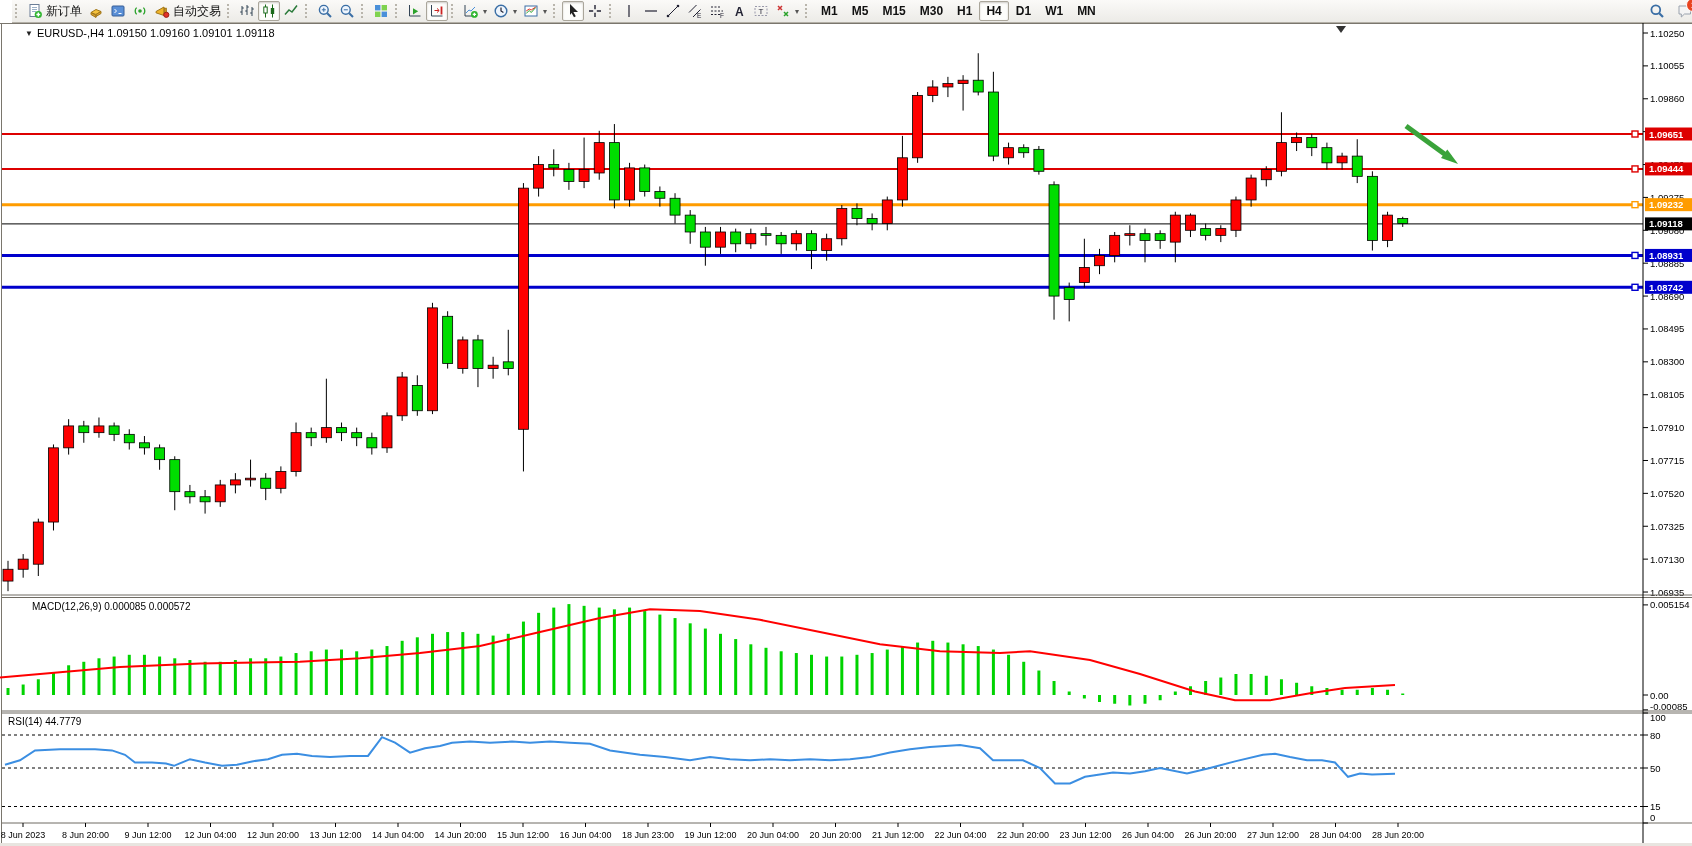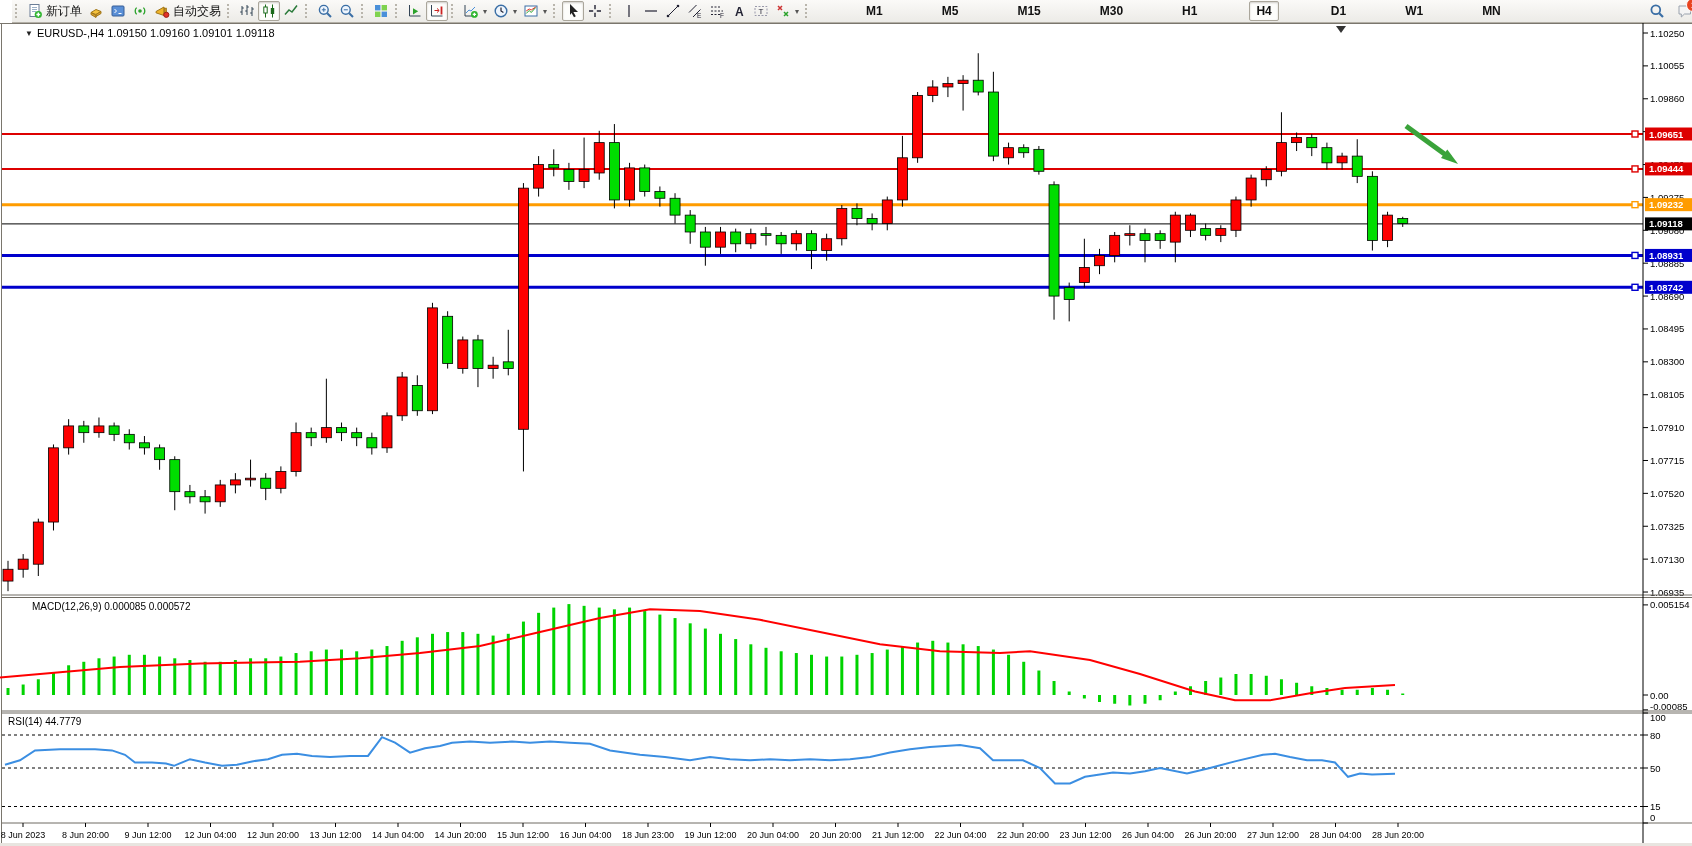--- a/index.html
+++ b/index.html
@@ -5,21 +5,21 @@
   html,body{margin:0;padding:0;background:#888;}
   .app{position:relative;width:1692px;height:846px;background:#fff;font-family:"Liberation Sans",sans-serif;overflow:hidden;}
   
   .toolbar{position:absolute;top:0;left:12px;width:1692px;height:23px;background:linear-gradient(#fbfaf8,#ecebe7);border-bottom:1px solid #b3afa6;display:flex;align-items:center;box-sizing:border-box;z-index:5;}
   .tb-group{display:flex;align-items:center;height:22px;}
   .grip{width:3px;height:14px;border-left:2px dotted #b9b5ac;margin:0 4px 0 3px;}
   .tb-btn{height:20px;min-width:22px;display:flex;align-items:center;justify-content:center;gap:3px;padding:0 2px;border:1px solid transparent;border-radius:2px;font-size:12px;color:#222;cursor:default;box-sizing:border-box;}
   .tb-btn.active{background:#fdfdfb;border-color:#aaa69b;box-shadow:inset 0 1px 2px rgba(120,115,105,.35);}
   .tb-btn svg{display:block;}
   .tb-btn .caret{font-size:8px;color:#555;margin-left:1px;}
-  .tb-btn.tf{font-size:10.5px;font-weight:bold;color:#3c3c3c;padding:0 6px;min-width:24px;margin-left:45px;}
+  .tb-btn.tf{font-size:10.5px;font-weight:bold;color:#3c3c3c;padding:0 6px;min-width:24px;}
   .tb-label{font-size:12px;color:#111;white-space:nowrap;}
   .tb-right{margin-left:auto;display:flex;align-items:center;padding-right:8px;gap:6px;}
   .badge-dot{position:absolute;top:-4px;right:-6px;background:#e8431f;color:#fff;font-size:9px;font-weight:bold;border-radius:7px;padding:1px 4px;border:1px solid #fff;}
   .bubble-wrap{position:relative;}
   
   .overlay-label{position:absolute;font-size:11px;color:#000;white-space:nowrap;z-index:3;}
   .pane-label{position:absolute;font-size:10px;color:#000;white-space:nowrap;z-index:3;}
   .tri{display:inline-block;font-size:8px;vertical-align:1px;margin-right:4px;color:#222;}
   .chart-area{position:absolute;top:0;left:0;width:1692px;height:846px;}
   svg text{font-family:"Liberation Sans",sans-serif;}

